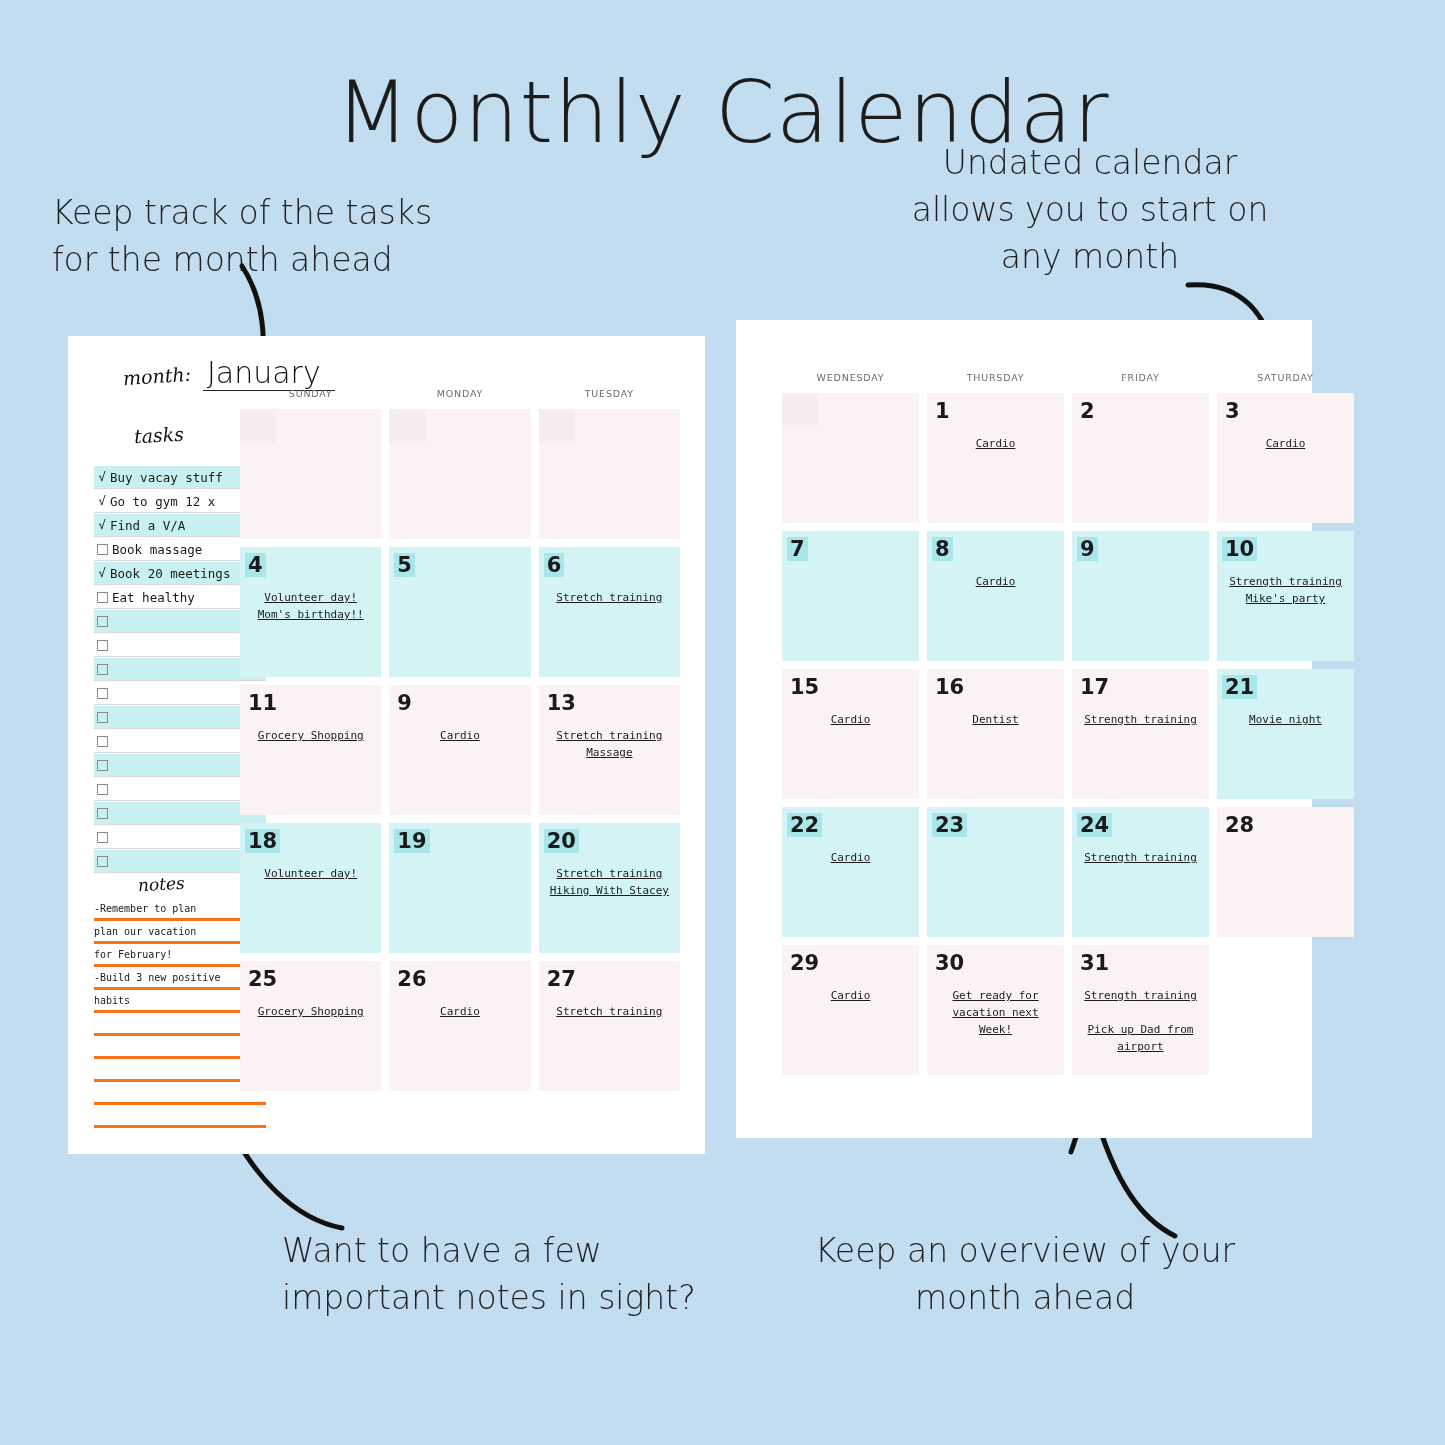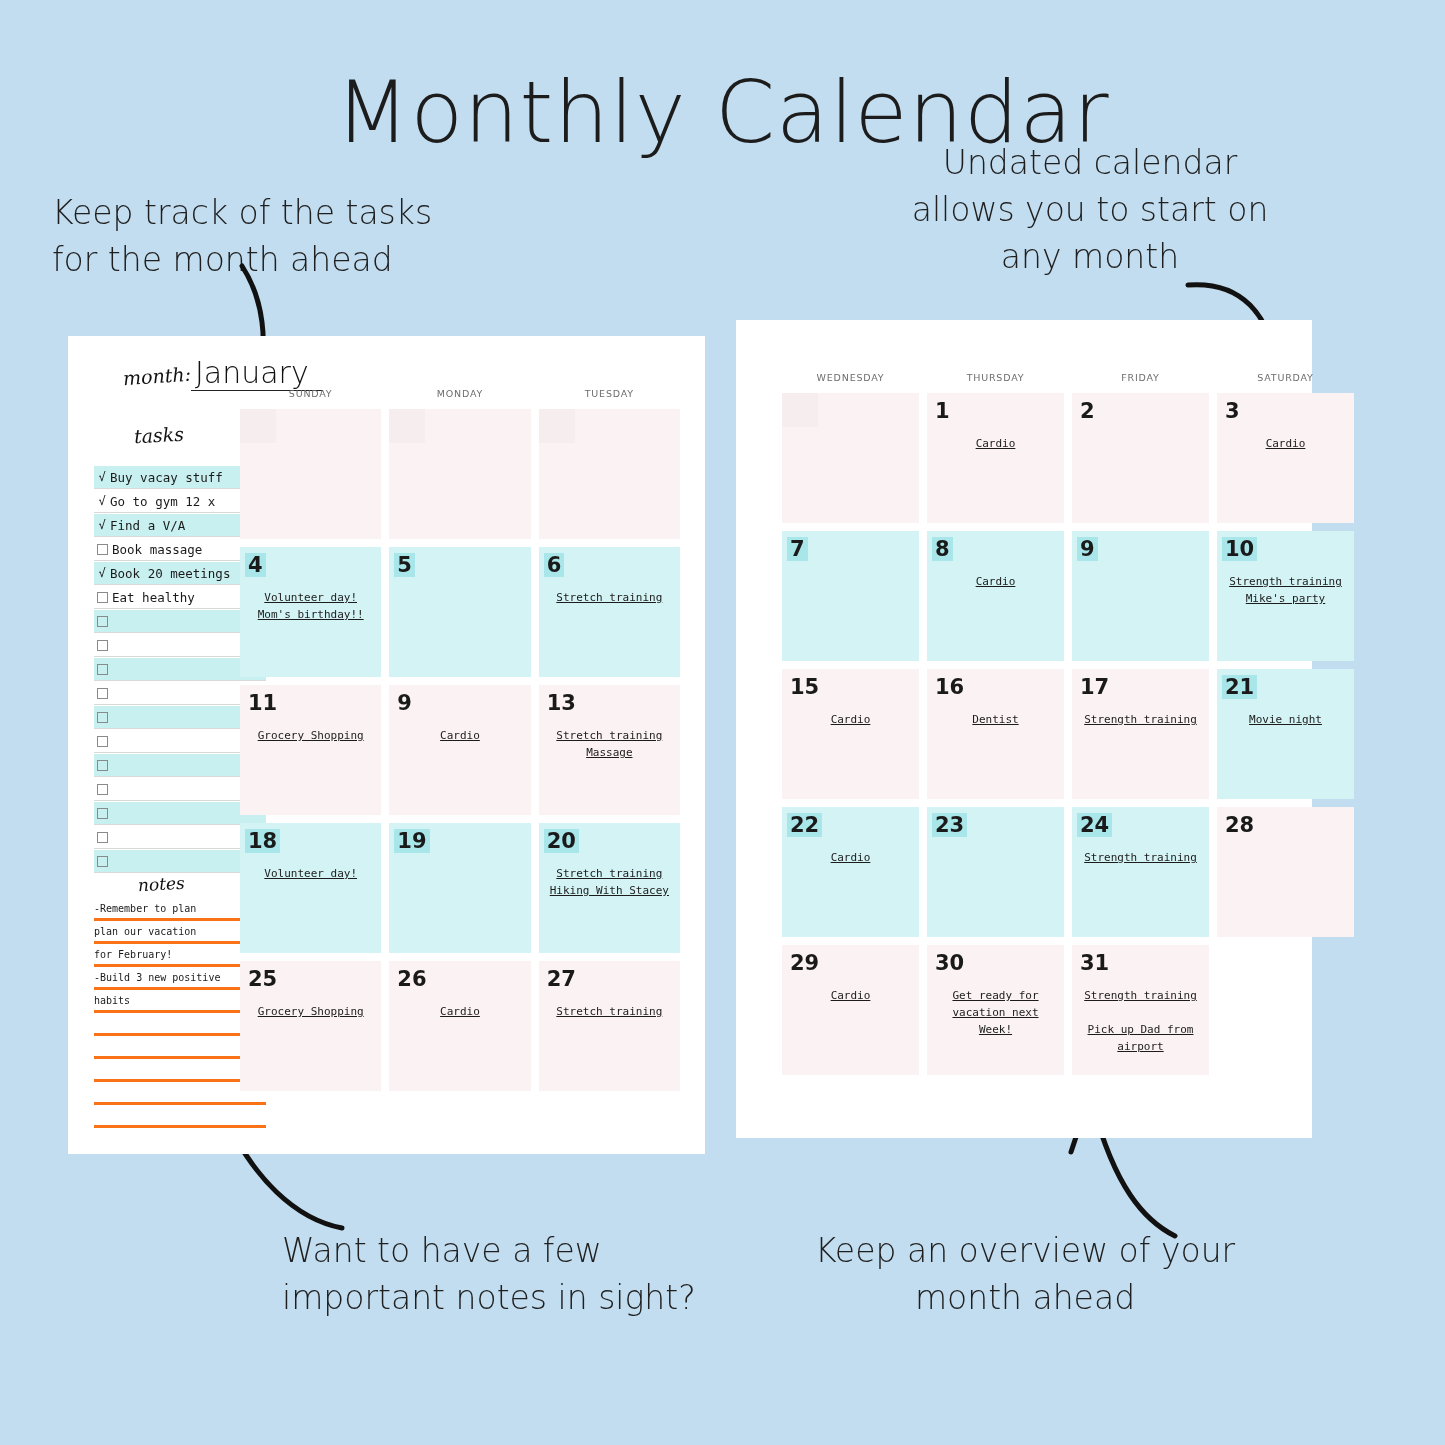--- a/index.html
+++ b/index.html
@@ -68,21 +68,21 @@
     font-style: italic;
     font-size: 19px;
     color: #111;
     transform: rotate(-4deg);
   }
   .month-value {
     font-family: "DejaVu Sans", sans-serif;
     font-weight: 300;
     font-size: 30px;
     color: #111;
-    margin-left: 0;
+    margin-left: 12px;
     border-bottom: 1px solid #222;
     padding: 0 14px 2px 4px;
     line-height: 1;
   }
   .tasks-label {
     position: absolute;
     left: 66px;
     top: 88px;
     font-family: "DejaVu Serif", serif;
     font-style: italic;

